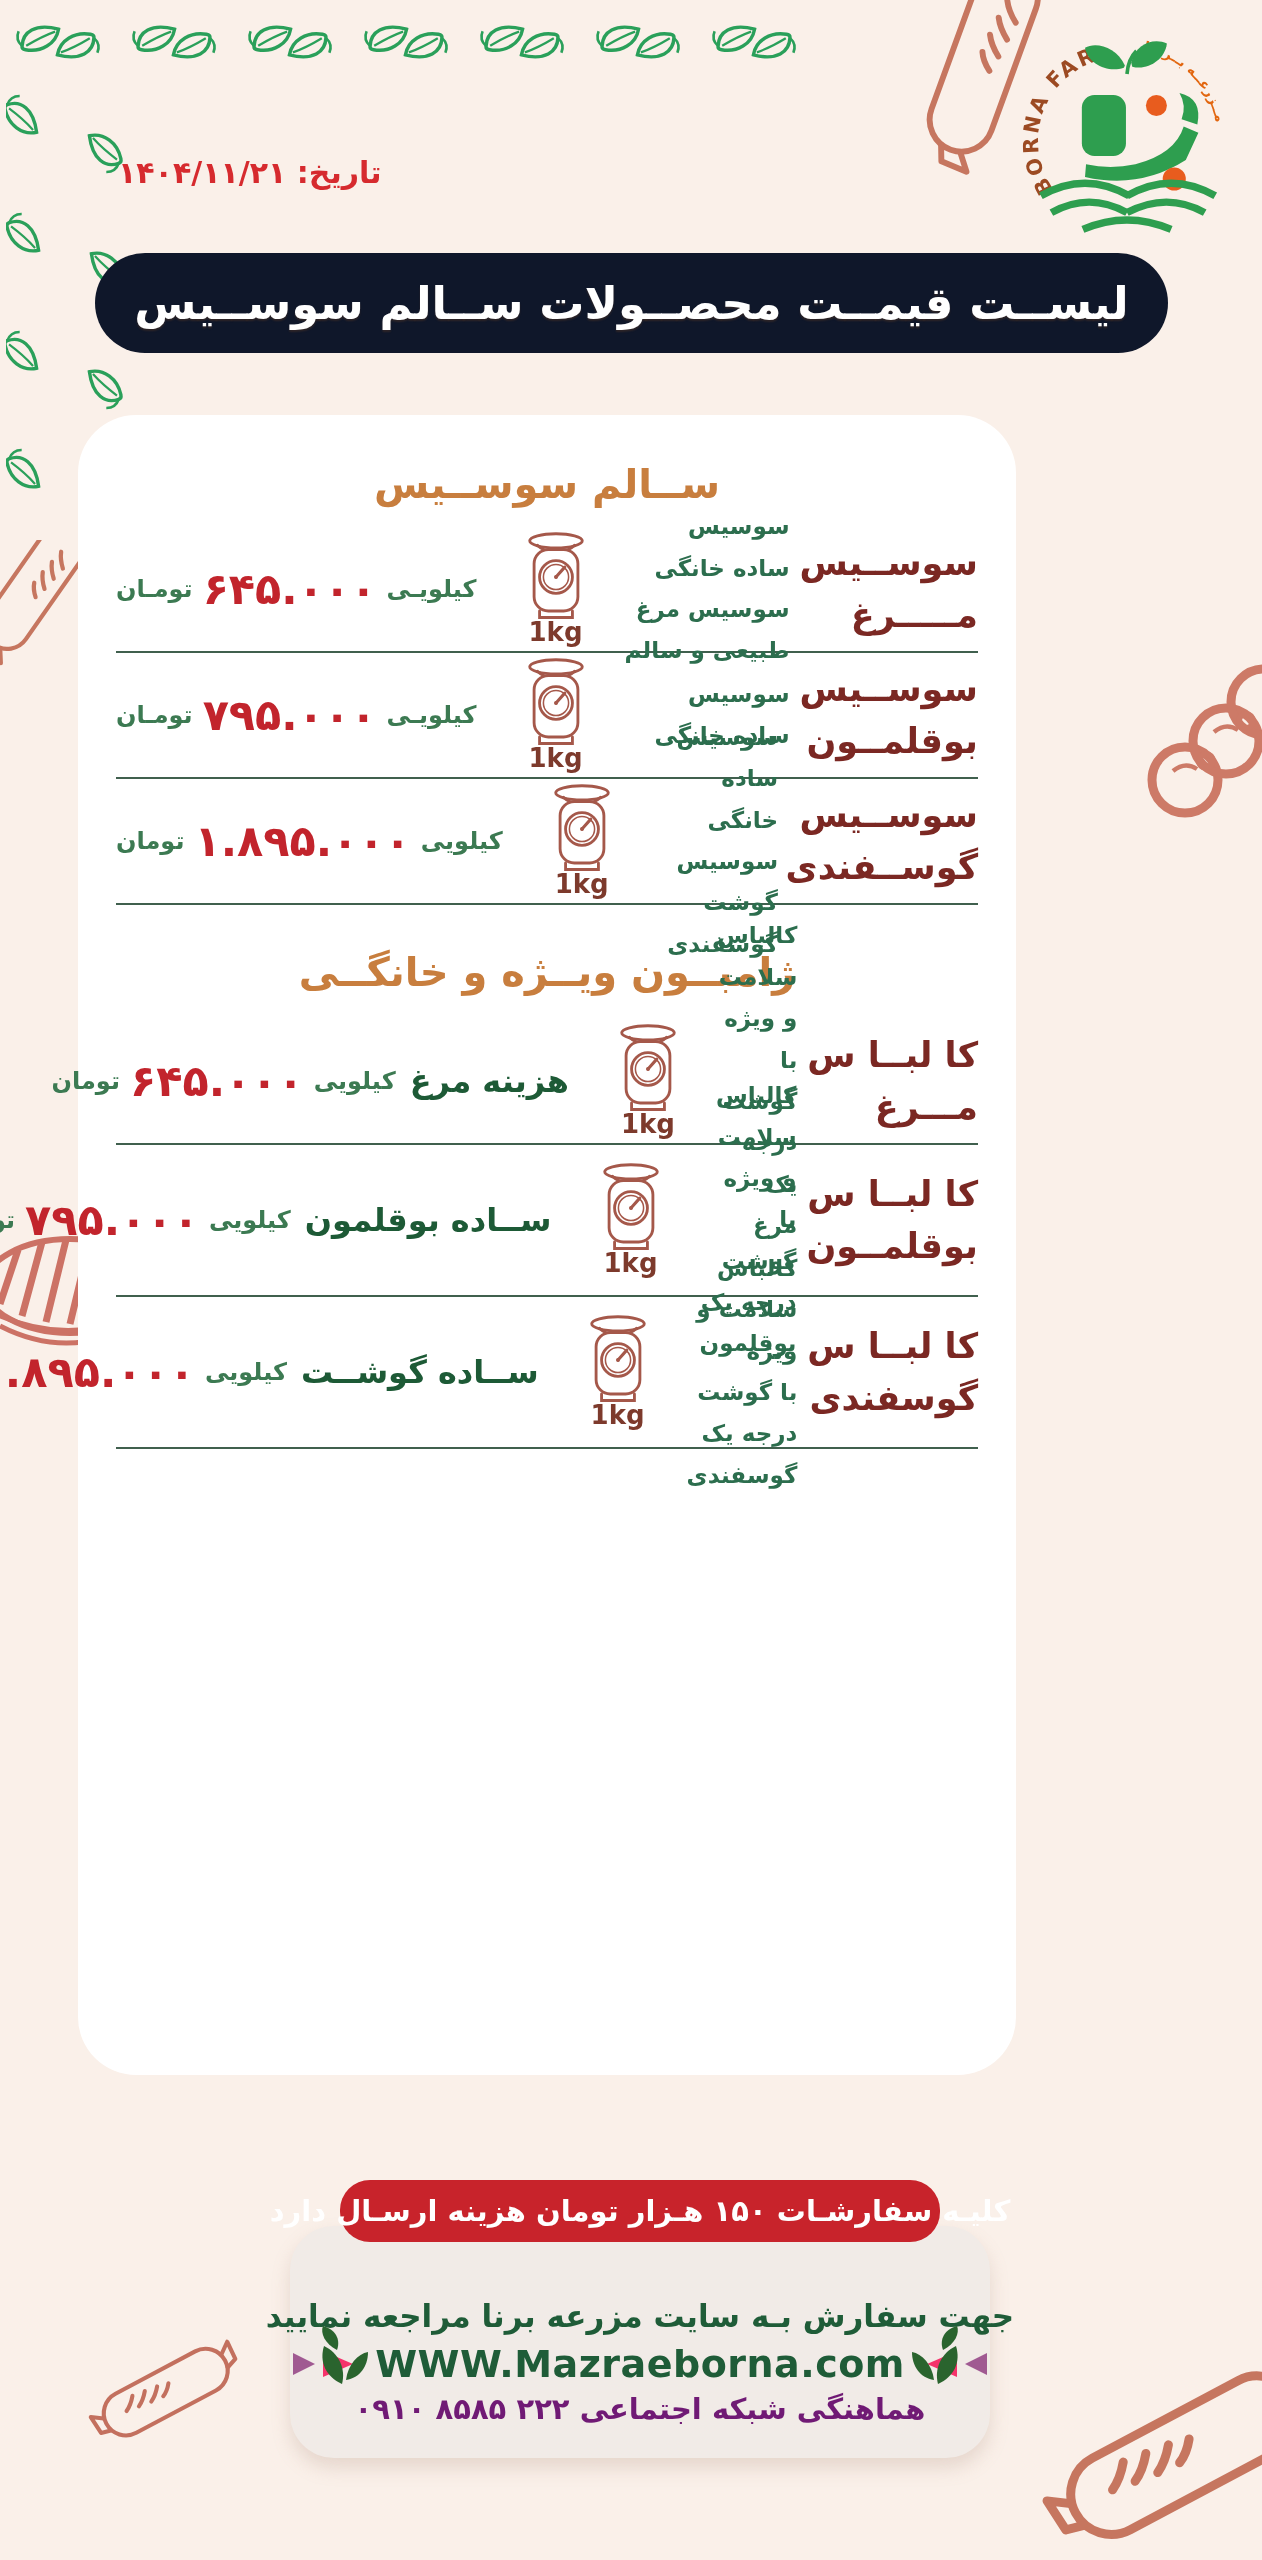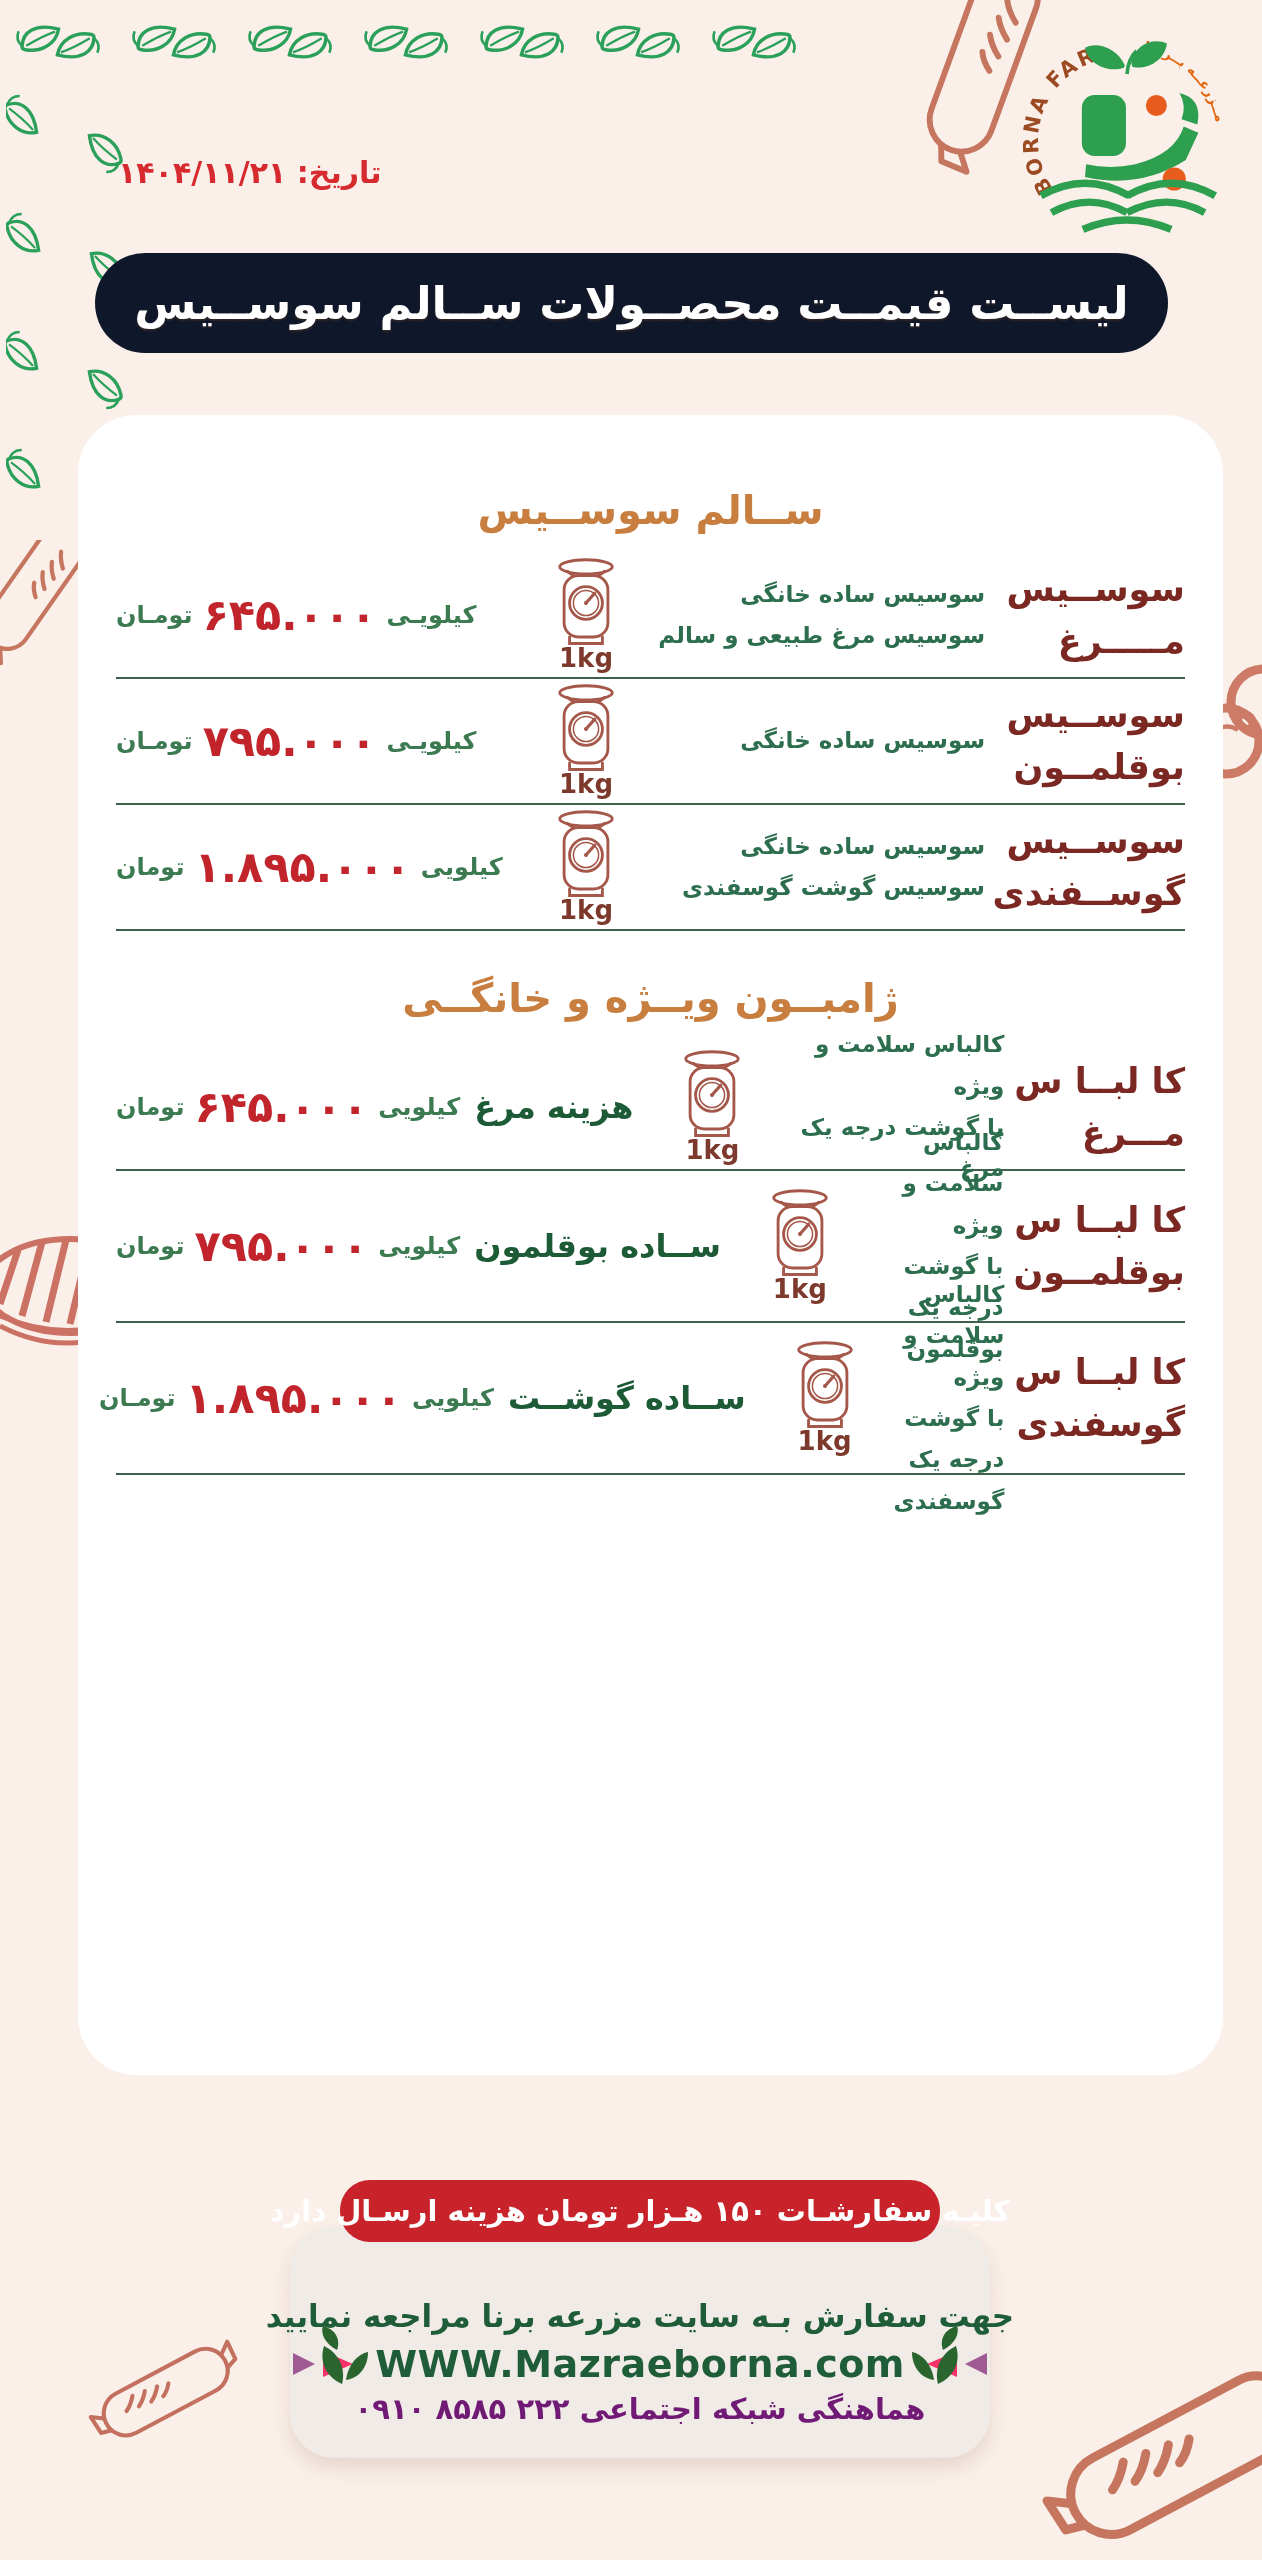--- a/index.html
+++ b/index.html
@@ -22,22 +22,22 @@
     z-index:2;
   }
   .title-banner .t{
     color:#ffffff;font-weight:bold;font-size:45px;direction:rtl;white-space:nowrap;
     text-shadow:0 2px 2px rgba(140,80,30,.25);
   }
   .logo-box{left:1022px;top:32px;width:210px;height:210px;z-index:1;}
 
   
   .card{
-    left:78px;top:415px;width:1145px;height:1660px;background:#ffffff;
-    border-radius:58px;z-index:2;box-sizing:border-box;padding-top:42px;
+    left:78px;top:415px;width:938px;height:1660px;background:#ffffff;
+    border-radius:58px;z-index:2;box-sizing:border-box;padding-top:16px;
   }
   .sec-title{
     text-align:center;font-weight:bold;color:#c87e3e;direction:rtl;
   }
   .sec-title.s1{font-size:40px;padding:30px 0 20px;}
   .sec-title.s2{font-size:40px;padding:44px 0 24px;}
   .prow{
     display:flex;direction:rtl;align-items:center;margin:0 38px;gap:10px;
     border-bottom:2px solid #40604e;height:124px;
   }

